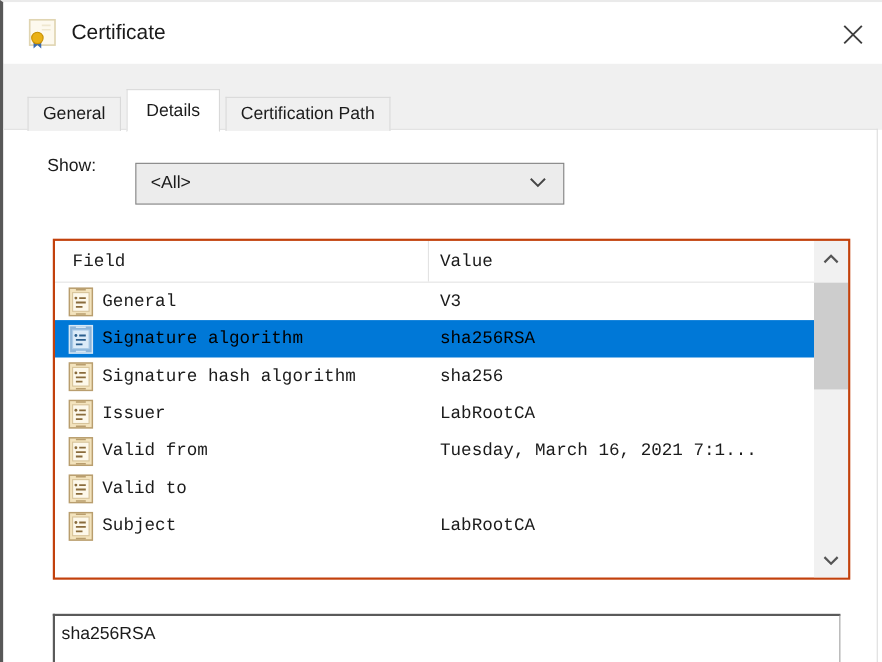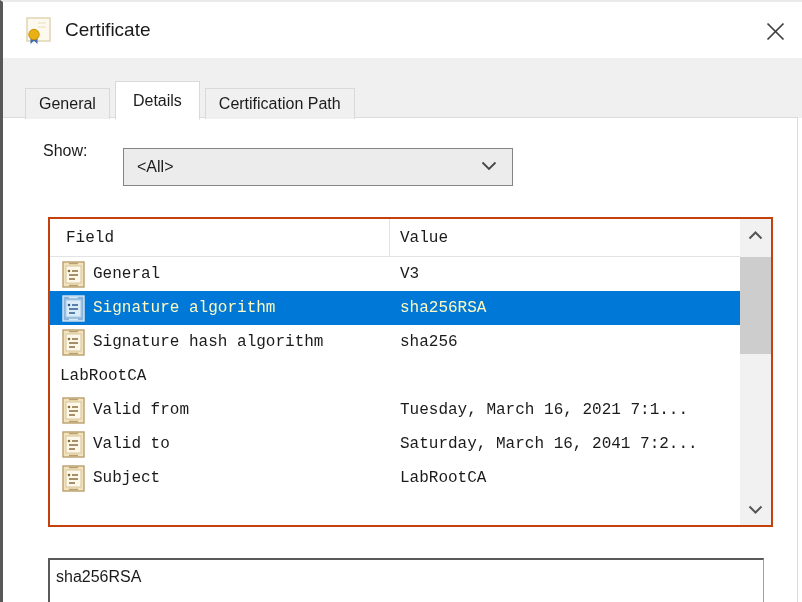--- a/index.html
+++ b/index.html
@@ -73,21 +73,21 @@
   .row { display:flex; height:34px; align-items:center; cursor:pointer; }
   .row .cell-field {
     width:340px; display:flex; align-items:center; height:100%; overflow:hidden;
   }
   .row .field-icon { margin-left:12px; width:23px; height:27px; flex:0 0 auto; }
   .row .field-text { margin-left:8px; font-size:16px; color:#1b1b1b; white-space:nowrap; }
   .row .cell-value {
     flex:1; padding-left:10px; font-size:16px; color:#1b1b1b; white-space:nowrap; overflow:hidden;
   }
   .row.selected { background:#0078d7; }
-  .row.selected .field-text, .row.selected .cell-value { color:#fef9c3; }
+  .row.selected .field-text, .row.selected .cell-value { color:#000000; }
 
   
   .ic-outer { fill:#f3e3bd; stroke:#b99e6e; stroke-width:1.4; }
   .ic-inner { fill:#fdf8ea; stroke:#d8c49a; stroke-width:1; }
   .ic-line  { stroke:#8a6c3c; stroke-width:1.6; fill:none; }
   .ic-dot   { fill:#8a6c3c; }
   .ic-edge  { stroke:#b99e6e; stroke-width:1.4; fill:none; }
   .row.selected .ic-outer { fill:#8db4d8; stroke:#d6e7f5; }
   .row.selected .ic-inner { fill:#dcebf8; stroke:#a9c9e6; }
   .row.selected .ic-line  { stroke:#2b5f8e; }
@@ -197,20 +197,30 @@
             <path class="ic-edge" d="M7,2.5 H16 M7,24.5 H16"></path>
             <circle class="ic-dot" cx="7" cy="10" r="1.3"></circle>
             <path class="ic-line" d="M10,10 H16 M7,14 H16 M7,18 H13"></path>
           </svg>
           <span class="field-text">Signature hash algorithm</span>
         </div>
         <div class="cell-value">sha256</div>
       </div>
 
       <div class="row">
+        <div class="cell-field">
+          <svg class="field-icon" viewBox="0 0 23 27">
+            <rect class="ic-outer" x="1" y="1" width="21" height="25"></rect>
+            <rect class="ic-inner" x="4" y="5" width="15" height="17"></rect>
+            <path class="ic-edge" d="M7,2.5 H16 M7,24.5 H16"></path>
+            <circle class="ic-dot" cx="7" cy="10" r="1.3"></circle>
+            <path class="ic-line" d="M10,10 H16 M7,14 H16 M7,18 H13"></path>
+          </svg>
+          <span class="field-text">Issuer</span>
+        </div>
         <div class="cell-value">LabRootCA</div>
       </div>
 
       <div class="row">
         <div class="cell-field">
           <svg class="field-icon" viewBox="0 0 23 27">
             <rect class="ic-outer" x="1" y="1" width="21" height="25"></rect>
             <rect class="ic-inner" x="4" y="5" width="15" height="17"></rect>
             <path class="ic-edge" d="M7,2.5 H16 M7,24.5 H16"></path>
             <circle class="ic-dot" cx="7" cy="10" r="1.3"></circle>
@@ -225,21 +235,20 @@
         <div class="cell-field">
           <svg class="field-icon" viewBox="0 0 23 27">
             <rect class="ic-outer" x="1" y="1" width="21" height="25"></rect>
             <rect class="ic-inner" x="4" y="5" width="15" height="17"></rect>
             <path class="ic-edge" d="M7,2.5 H16 M7,24.5 H16"></path>
             <circle class="ic-dot" cx="7" cy="10" r="1.3"></circle>
             <path class="ic-line" d="M10,10 H16 M7,14 H16 M7,18 H13"></path>
           </svg>
           <span class="field-text">Valid to</span>
         </div>
-        <div class="cell-value">Saturday, March 16, 2041 7:2...</div>
       </div>
 
       <div class="row">
         <div class="cell-field">
           <svg class="field-icon" viewBox="0 0 23 27">
             <rect class="ic-outer" x="1" y="1" width="21" height="25"></rect>
             <rect class="ic-inner" x="4" y="5" width="15" height="17"></rect>
             <path class="ic-edge" d="M7,2.5 H16 M7,24.5 H16"></path>
             <circle class="ic-dot" cx="7" cy="10" r="1.3"></circle>
             <path class="ic-line" d="M10,10 H16 M7,14 H16 M7,18 H13"></path>

